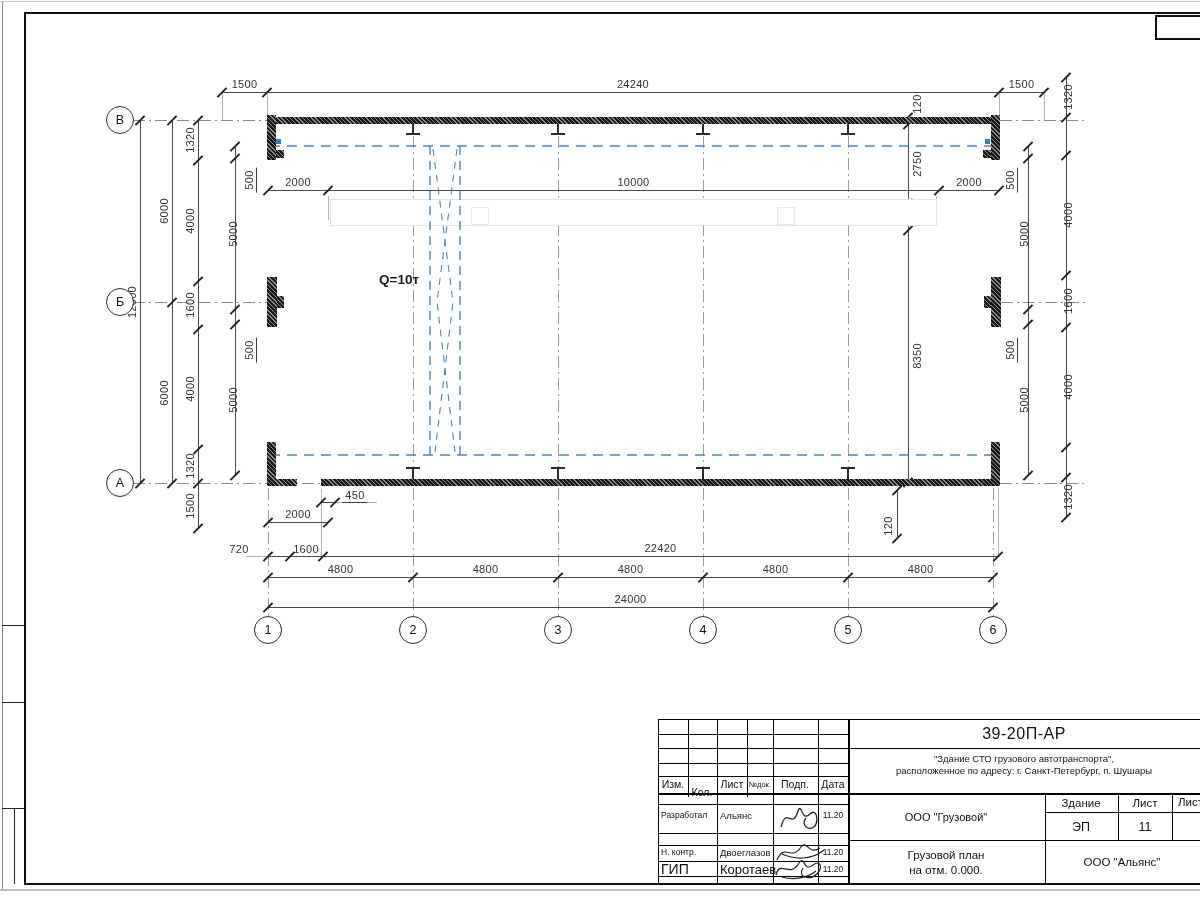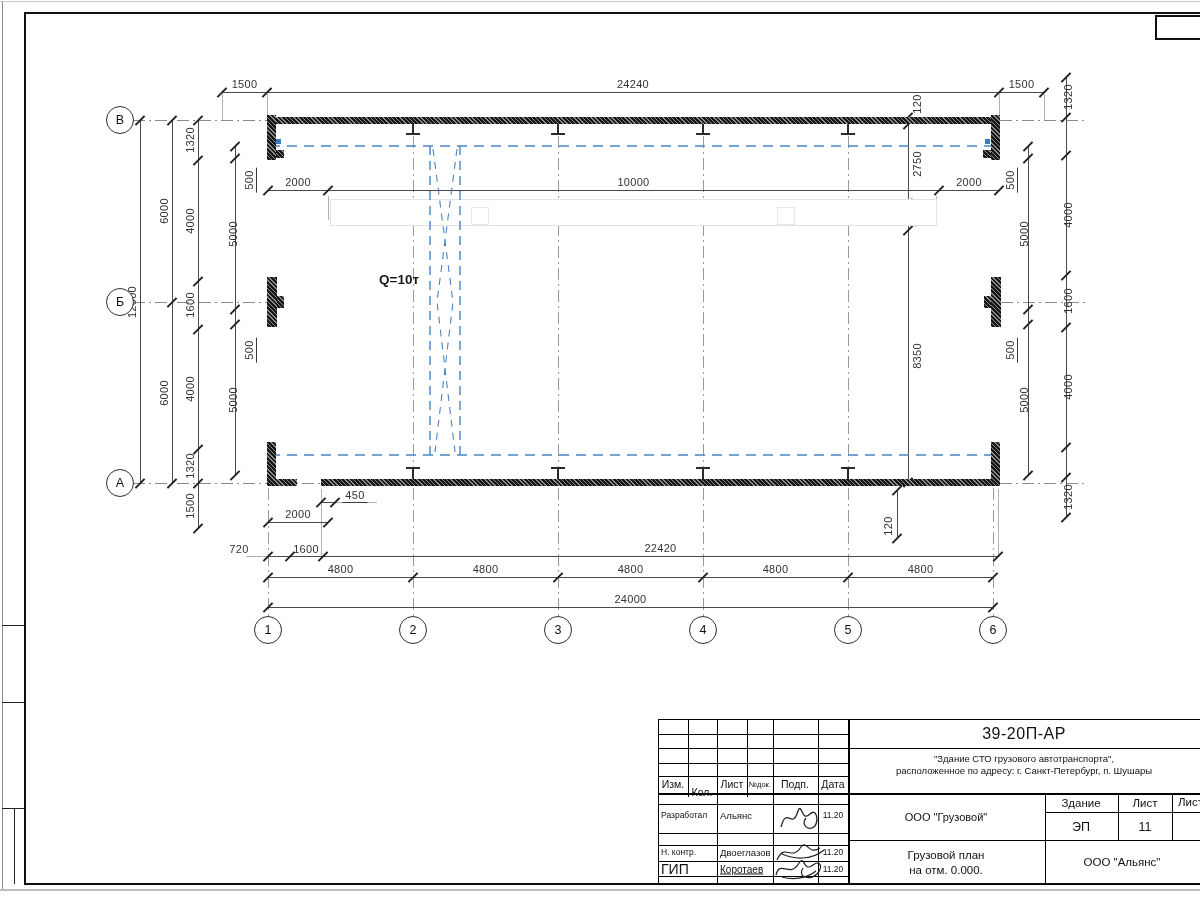--- a/index.html
+++ b/index.html
@@ -320,16 +320,16 @@
     <div class="tbtext" style="left: 760px; top: 784px; font-size: 7.5px; transform: translate(-50%, -50%);">№док.</div>
     <div class="tbtext" style="left: 795px; top: 784px; font-size: 10.5px; transform: translate(-50%, -50%);">Подп.</div>
     <div class="tbtext" style="left: 833px; top: 784px; font-size: 10.5px; transform: translate(-50%, -50%);">Дата</div>
     <div class="tbtext" style="left: 661px; top: 815px; font-size: 8.5px; transform: translate(0px, -50%);">Разработал</div>
     <div class="tbtext" style="left: 720px; top: 815px; font-size: 9.5px; transform: translate(0px, -50%);">Альянс</div>
     <div class="tbtext" style="left: 833px; top: 815px; font-size: 8.5px; transform: translate(-50%, -50%);">11.20</div>
     <div class="tbtext" style="left: 661px; top: 852px; font-size: 8.5px; transform: translate(0px, -50%);">Н. контр.</div>
     <div class="tbtext" style="left: 720px; top: 852px; font-size: 9.5px; transform: translate(0px, -50%);">Двоеглазов</div>
     <div class="tbtext" style="left: 833px; top: 852px; font-size: 8.5px; transform: translate(-50%, -50%);">11.20</div>
     <div class="tbtext" style="left: 661px; top: 869px; font-size: 14px; transform: translate(0px, -50%);">ГИП</div>
-    <div class="tbtext" style="left: 720px; top: 869px; font-size: 10px; transform: translate(0px, -50%); text-decoration: underline;">Коротаев</div>
+    <div class="tbtext" style="left: 720px; top: 869px; font-size: 13px; transform: translate(0px, -50%);">Коротаев</div>
     <div class="tbtext" style="left: 833px; top: 869px; font-size: 8.5px; transform: translate(-50%, -50%);">11.20</div>
 
 </div>
 
 </body></html>

